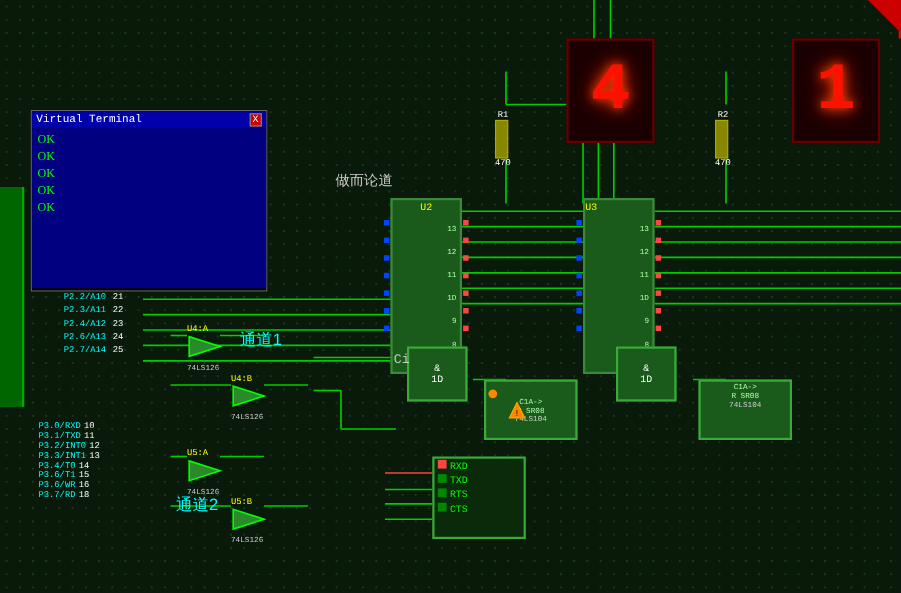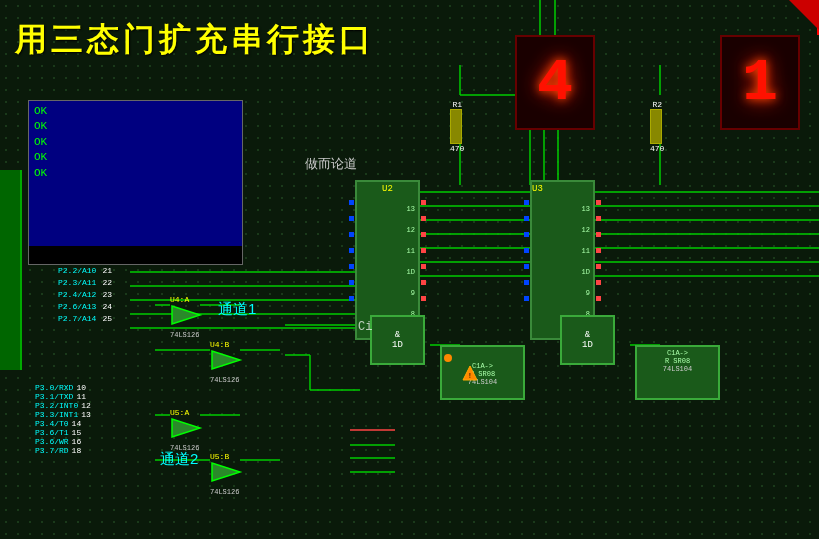--- a/index.html
+++ b/index.html
@@ -65,21 +65,21 @@
       padding: 0 2px;
       border: 1px solid #888;
       cursor: pointer;
     }
     .terminal-body {
       background: #000080;
       color: #00ff00;
       font-size: 11px;
       padding: 3px 5px;
       height: calc(100% - 18px);
-      font-family: Liberation Mono, monospace;
+      font-family: Liberation Serif, serif;
     }
     .terminal-line {
       line-height: 1.4;
     }
     
     .subtitle {
       position: absolute;
       top: 155px;
       left: 305px;
       color: #cccccc;
@@ -296,27 +296,30 @@
     }
   </style>
 </head>
 <body>
 
 <div class="canvas">
 
   <div class="corner-tri"></div>
   <div class="red-line-top"></div>
 
-  <div class="title">用三态门扩充串行接口</div>
 
   <div class="subtitle">做而论道</div>
 
   <div class="left-block"></div>
 
   <div class="terminal">
+    <div class="terminal-titlebar">
+      <span>Virtual Terminal</span>
+      <span class="terminal-close">X</span>
+    </div>
     <div class="terminal-body">
       <div class="terminal-line">OK</div>
       <div class="terminal-line">OK</div>
       <div class="terminal-line">OK</div>
       <div class="terminal-line">OK</div>
       <div class="terminal-line">OK</div>
     </div>
   </div>
 
   <div class="pin-labels">
@@ -558,20 +561,34 @@
     <svg width="35" height="22">
       <polygon points="2,2 2,20 30,11" fill="#2a8a2a" stroke="#00ff00" stroke-width="1.5"></polygon>
     </svg>
     <div style="color:#cccccc;font-size:7px;font-family:'Courier New',monospace;">74LS126</div>
   </div>
 
   <div class="channel1-label">通道1</div>
 
   <div class="channel2-label">通道2</div>
 
+  <div class="uart-box" style="top:415px; left:393px; width:85px; height:75px;">
+    <div class="uart-label">
+      <span style="width:8px;height:8px;background:#ff4444;display:inline-block;margin-right:3px;"></span>RXD
+    </div>
+    <div class="uart-label">
+      <span style="width:8px;height:8px;background:#008800;display:inline-block;margin-right:3px;"></span>TXD
+    </div>
+    <div class="uart-label">
+      <span style="width:8px;height:8px;background:#008800;display:inline-block;margin-right:3px;"></span>RTS
+    </div>
+    <div class="uart-label">
+      <span style="width:8px;height:8px;background:#008800;display:inline-block;margin-right:3px;"></span>CTS
+    </div>
+  </div>
 
   <div style="position:absolute; top:365px; left:462px; z-index:12;">
     <svg width="16" height="16">
       <polygon points="8,1 15,15 1,15" fill="#ff8800" stroke="#ffaa00" stroke-width="1"></polygon>
       <text x="8" y="13" font-size="8" text-anchor="middle" fill="#000">!</text>
     </svg>
   </div>
 
   <div style="position:absolute; top:320px; left:358px; z-index:10; color:#ffffff; font-size:12px; font-family:'Courier New',monospace; opacity:0.7;text-align:right;">Ci</div>
 

